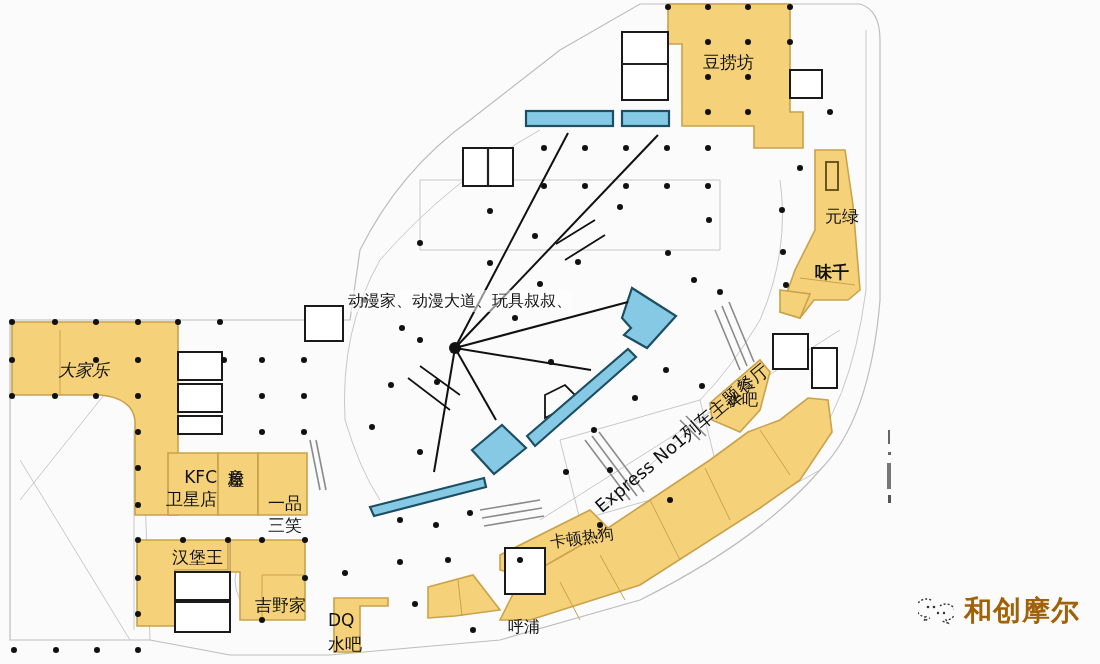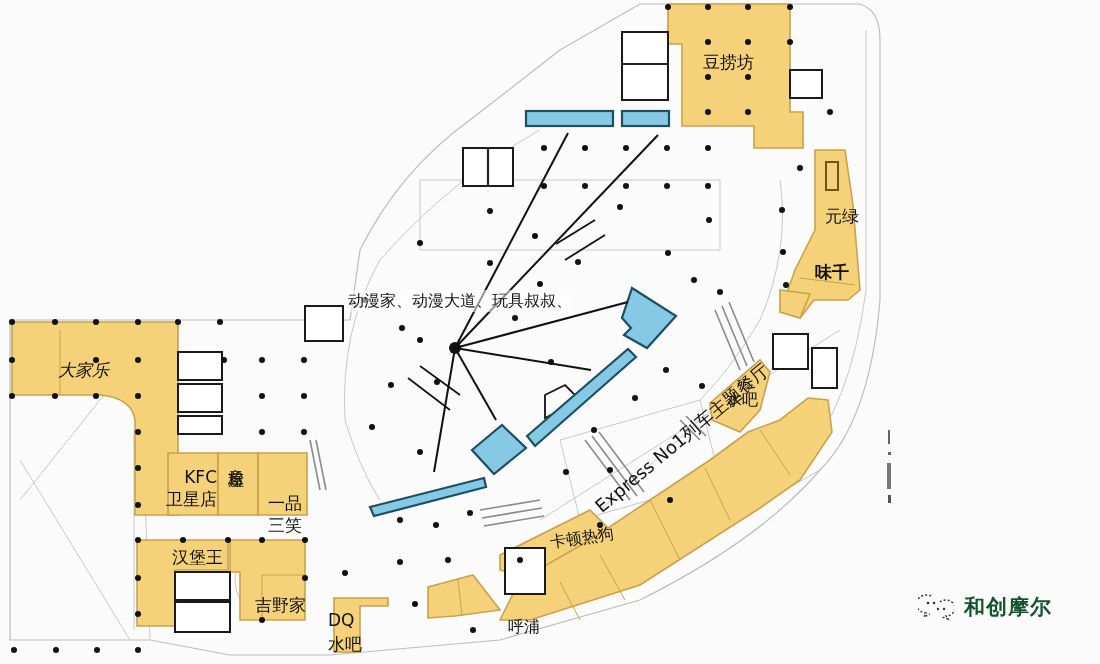--- a/index.html
+++ b/index.html
@@ -14,21 +14,21 @@
   .kiosk { fill:#86c9e4; stroke:#1d4f63; stroke-width:2.2; }
   .core { fill:#fff; stroke:#1a1a1a; stroke-width:2; }
   .column { fill:#111; }
   .leader { stroke:#111; stroke-width:2; fill:none; }
   .esc { stroke:#8a8a8a; stroke-width:1.6; }
   .label { position:absolute; color:#111; font-size:17px; white-space:nowrap; line-height:1; }
   .vert { writing-mode:vertical-rl; letter-spacing:2px; }
   .annot { position:absolute; font-size:16px; color:#111; text-align:center; line-height:22px; white-space:nowrap;
            background:rgba(255,255,255,0.55); }
   .watermark { position:absolute; left:918px; top:592px; display:flex; align-items:center; gap:10px; }
-  .watermark .wm-text { font-size:21px; font-weight:bold; color:#14532d; letter-spacing:1px; }
+  .watermark .wm-text { font-size:28px; font-weight:bold; color:#a16207; letter-spacing:1px; }
   .side-marks { position:absolute; left:884px; top:430px; width:10px; font-size:8px; color:#555; line-height:10px; }
 </style>
 </head>
 <body>
 
 <svg id="plan" viewBox="0 0 1100 664" xmlns="http://www.w3.org/2000/svg">
 
   <g>
     <path class="wall" d="M640 4 L860 4 Q880 10 880 40 L880 300 Q870 420 820 470 Q760 540 640 600 L500 640 L330 655 L230 655 L150 640 L10 640 L10 320 L350 320 L360 250 Q400 170 470 120 L560 50 Z"></path>
     <path class="thin" d="M866 30 L866 290 Q850 410 800 460"></path>

